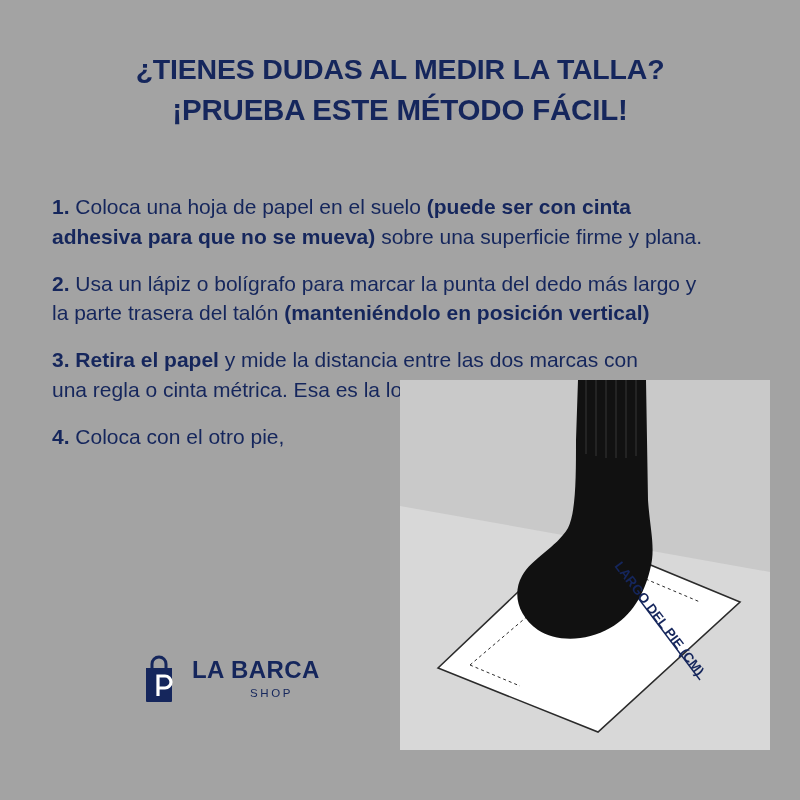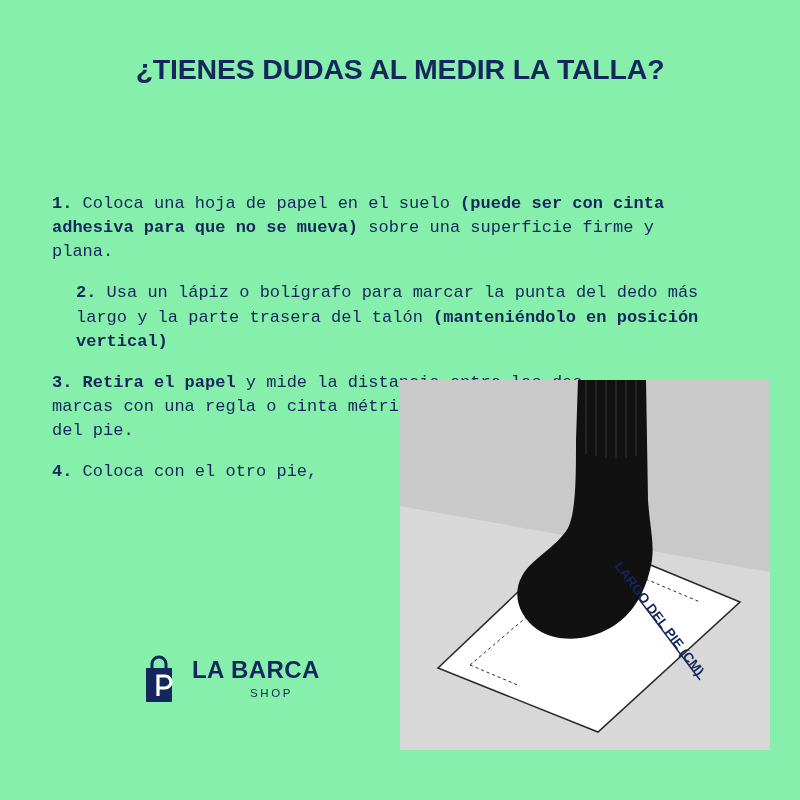--- a/index.html
+++ b/index.html
@@ -12,21 +12,21 @@
     height: 800px;
     overflow: hidden;
     font-family: "Liberation Sans", sans-serif;
     color: #1a2a5e;
     position: relative;
   }
   .page {
     position: relative;
     width: 800px;
     height: 800px;
-    background: #86efac;
+    background: #a3a3a3;
   }
 
   
   .headings {
     position: absolute;
     top: 52px;
     left: 0;
     width: 800px;
     text-align: center;
   }
@@ -49,30 +49,29 @@
   }
 
   
   .steps {
     position: absolute;
     top: 192px;
     left: 52px;
     width: 670px;
   }
   .step {
-    font-size: 17px;
+    font-size: 21px;
     line-height: 1.42;
     color: #15265c;
     margin-bottom: 17px;
-    font-family: Liberation Mono, monospace;
   }
   .step .num { font-weight: bold; }
   .step .b { font-weight: bold; }
   .step-1 { width: 662px; }
-  .step-2 { width: 665px; margin-left: 24px; }
+  .step-2 { width: 665px; }
   .step-3 { width: 600px; }
   .step-4 { width: 360px; }
 
   
   .illus {
     position: absolute;
     left: 400px;
     top: 380px;
     width: 370px;
     height: 370px;
@@ -124,20 +123,21 @@
     color: #15265c;
   }
 </style>
 </head>
 <body>
 
 <div class="page">
 
   <div class="headings">
     <div class="title-line1">¿TIENES DUDAS AL MEDIR LA TALLA?</div>
+    <div class="title-line2">¡PRUEBA ESTE MÉTODO FÁCIL!</div>
   </div>
 
   <div class="steps">
     <div class="step step-1"><span class="num">1.</span><span> Coloca una hoja de papel en el suelo </span><span class="b">(puede ser con cinta adhesiva para que no se mueva)</span><span> sobre una superficie firme y plana.</span></div>
     <div class="step step-2"><span class="num">2.</span><span> Usa un lápiz o bolígrafo para marcar la punta del dedo más largo y la parte trasera del talón </span><span class="b">(manteniéndolo en posición vertical)</span></div>
     <div class="step step-3"><span class="num">3.</span><span class="b"> Retira el papel</span><span> y mide la distancia entre las dos marcas con una regla o cinta métrica. Esa es la longitud del pie.</span></div>
     <div class="step step-4"><span class="num">4.</span><span> Coloca con el otro pie,</span><span class="b"></span><br></div>
   </div>
 
   <div class="illus">

